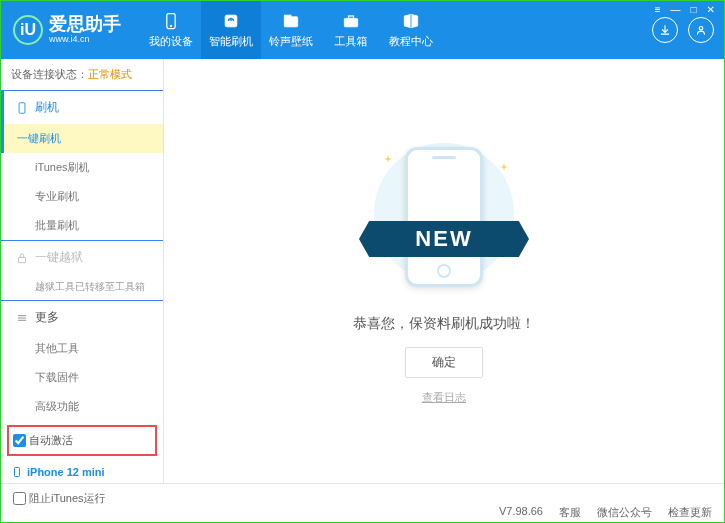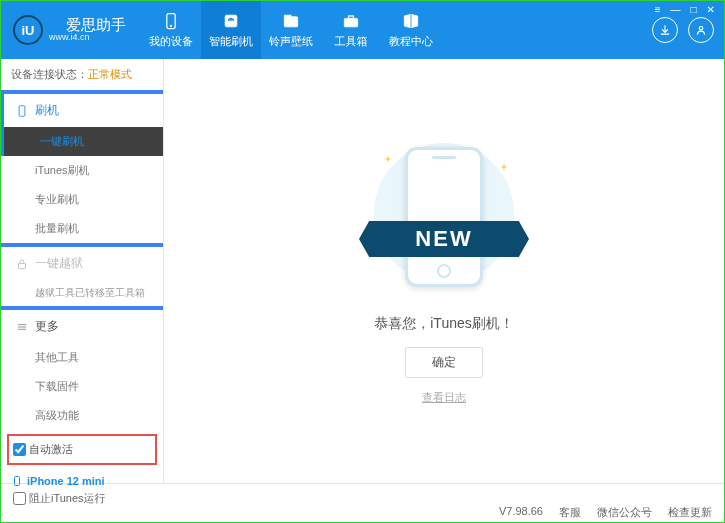--- a/index.html
+++ b/index.html
@@ -1,43 +1,43 @@
 <!DOCTYPE html>
 <html><head>
 <meta charset="utf-8">
 <style>
 * { margin: 0; padding: 0; box-sizing: border-box; font-family: "Microsoft YaHei", sans-serif; }
 body { width: 725px; height: 523px; background: #fff; overflow: hidden; position: relative; border: 1px solid #2dd130; }
 .header { height: 58px; background: #1b8fe8; display: flex; align-items: center; color: #fff; padding: 0 0 0 12px; }
 .logo-wrap { display: flex; align-items: center; gap: 6px; width: 128px; }
-.logo-circle { width: 30px; height: 30px; border: 2px solid #0c4a6e; border-radius: 50%; display: flex; align-items: center; justify-content: center; font-weight: bold; font-size: 13px; }
+.logo-circle { width: 30px; height: 30px; border: 2px solid #86efac; border-radius: 50%; display: flex; align-items: center; justify-content: center; font-weight: bold; font-size: 16px; }
 .logo-text { display: flex; flex-direction: column; line-height: 1.1; }
-.app-name { font-size: 15px; font-weight: normal; margin-left: 17px; }
+.app-name { font-size: 18px; font-weight: bold; }
 .app-url { font-size: 9px; opacity: .9; }
 .nav { display: flex; height: 100%; }
 .nav-item { width: 60px; display: flex; flex-direction: column; align-items: center; justify-content: center; gap: 3px; font-size: 11px; cursor: pointer; }
 .nav-item.active { background: #0f7ed6; }
 .nav-icon { width: 20px; height: 20px; }
 .nav-icon svg { width: 100%; height: 100%; fill: #fff; stroke: #fff; }
 .header-right { margin-left: auto; display: flex; align-items: center; gap: 10px; padding-right: 10px; }
 .win-controls { position: absolute; top: 0; right: 0; display: flex; gap: 4px; padding: 3px 6px; font-size: 10px; color: #fff; }
 .win-btn { cursor: pointer; padding: 0 3px; }
 .circle-btn { width: 26px; height: 26px; border: 1.5px solid #fff; border-radius: 50%; display: flex; align-items: center; justify-content: center; cursor: pointer; }
 .circle-btn svg { fill: #fff; }
 
 .body { display: flex; height: 424px; }
 .sidebar { width: 163px; border-right: 1px solid #e5e5e5; display: flex; flex-direction: column; font-size: 12px; color: #666; }
 .conn-status { padding: 8px 10px; font-size: 11px; color: #666; }
 .conn-value { color: #e38a00; }
-.side-section { border-top: 4px solid #3b82f6; }
+.side-section { border-top: 1px solid #3b82f6; }
 .side-head { display: flex; align-items: center; gap: 6px; padding: 8px 14px; font-size: 12px; color: #555; }
 .side-head.active { color: #1b8fe8; border-left: 3px solid #1b8fe8; padding-left: 11px; }
 .side-head svg { width: 14px; height: 14px; }
 .side-sub { padding: 7px 10px 7px 34px; font-size: 11px; color: #777; cursor: pointer; }
-.side-sub.active { background: #404040; color: #1b8fe8; border-left: 3px solid #1b8fe8; margin-left: 0; padding-left: 36px; }
+.side-sub.active { background: #fef9c3; color: #1b8fe8; border-left: 3px solid #1b8fe8; margin-left: 0; padding-left: 13px; }
 .side-note { padding: 6px 10px 6px 34px; font-size: 10px; color: #999; line-height: 1.4; }
 .lock-head { color: #bbb; }
 
 .checkbox-row { border: 2px solid #e85050; margin: 4px 6px; padding: 6px 4px; display: flex; gap: 10px; font-size: 11px; color: #555; }
 .chk { display: flex; align-items: center; gap: 3px; }
 .chk input { accent-color: #1b8fe8; }
 
 .device-box { padding: 6px 10px; font-size: 11px; }
 .device-name { color: #1b8fe8; font-weight: bold; display: flex; align-items: center; gap: 4px; }
 
@@ -198,21 +198,21 @@
       <div class="sparkle" style="top:12px;left:30px"><svg viewBox="0 0 10 10">
             <path d="M5 0 L6 4 L10 5 L6 6 L5 10 L4 6 L0 5 L4 4 Z"></path>
           </svg></div>
       <div class="sparkle" style="top:20px;right:26px"><svg viewBox="0 0 10 10">
             <path d="M5 0 L6 4 L10 5 L6 6 L5 10 L4 6 L0 5 L4 4 Z"></path>
           </svg></div>
       <div class="ribbon">
           <div class="ribbon-body">NEW</div>
         </div>
     </div>
-    <div class="msg">恭喜您，iTunes刷机！</div>
+    <div class="msg">恭喜您，保资料刷机成功啦！</div>
     <button class="ok-btn">确定</button>
     <div class="log-link">查看日志</div>
   </div>
 </div>
 
 <div class="footer">
   <div class="footer-left">
     <label class="chk">
         <input type="checkbox" style="">
         <span>阻止iTunes运行</span>

